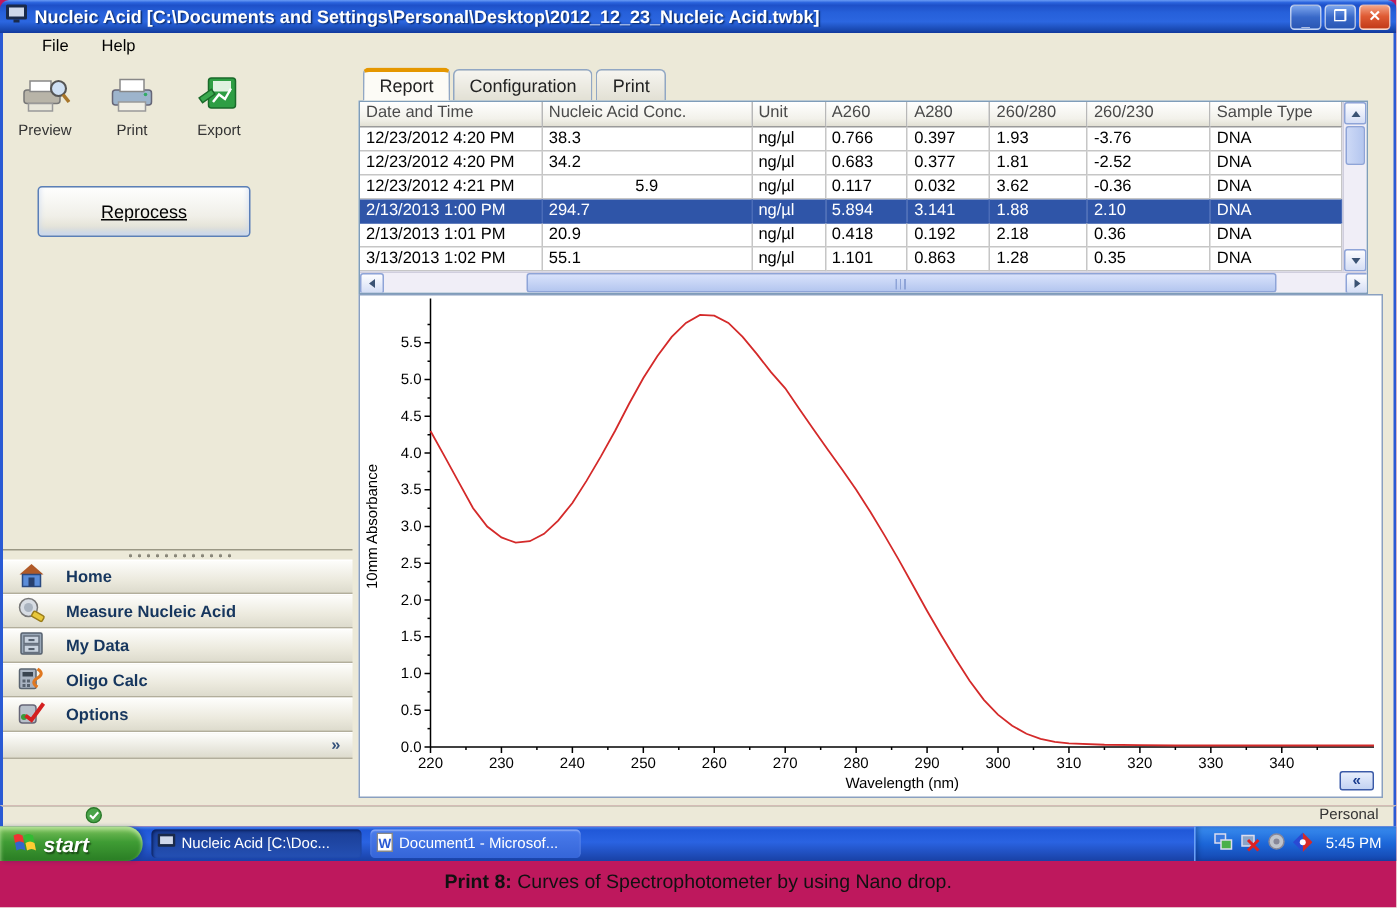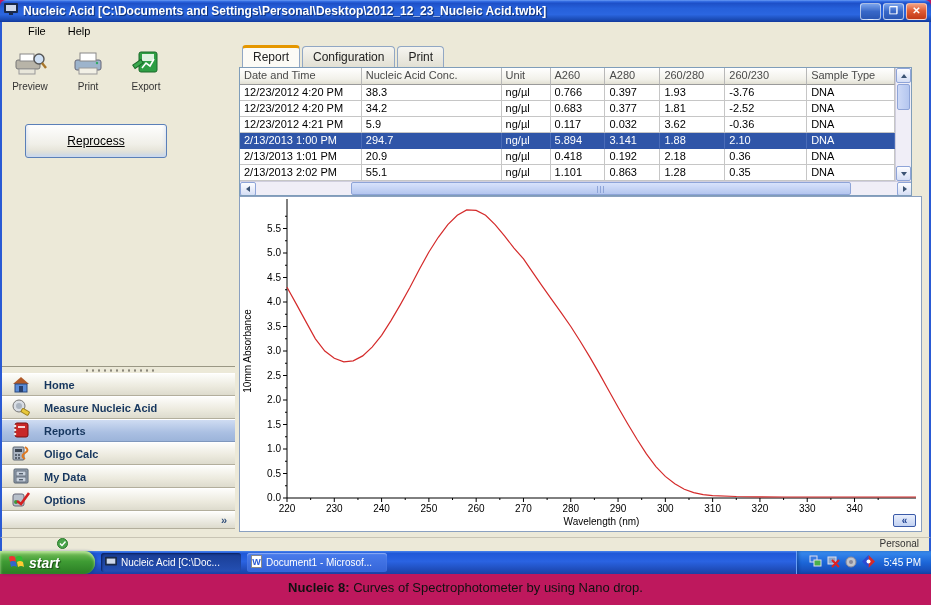--- a/index.html
+++ b/index.html
@@ -209,54 +209,44 @@
           <span>Home</span>
         </div>
         <div class="navitem">
           <span><svg width="22" height="18" viewBox="0 0 22 18">
                 <circle cx="9" cy="8" r="6" fill="#d8dde4" stroke="#777"></circle>
                 <circle cx="9" cy="8" r="3" fill="#aab4c0"></circle>
                 <rect x="12" y="11" width="8" height="4" rx="1" fill="#e8c83a" stroke="#9a7d1a" transform="rotate(30 14 12)"></rect>
               </svg></span>
           <span>Measure Nucleic Acid</span>
         </div>
-        <div class="navitem selected">
+        <div class="navitem">
           <span><svg width="22" height="18" viewBox="0 0 22 18">
-                <rect x="5" y="2" width="13" height="14" rx="2" fill="#c82828" stroke="#7a1010"></rect>
-                <rect x="8" y="5" width="7" height="2" fill="#fff" opacity=".8"></rect>
-                <circle cx="5" cy="5" r="1.3" fill="#e8e8e8"></circle>
-                <circle cx="5" cy="9" r="1.3" fill="#e8e8e8"></circle>
-                <circle cx="5" cy="13" r="1.3" fill="#e8e8e8"></circle>
+                <rect x="4" y="2" width="14" height="14" rx="1" fill="#9aa8b8" stroke="#55606e"></rect>
+                <rect x="6" y="4" width="10" height="5" fill="#c8d2de" stroke="#66707e"></rect>
+                <rect x="6" y="10" width="10" height="5" fill="#c8d2de" stroke="#66707e"></rect>
+                <rect x="9" y="6" width="4" height="1.4" fill="#55606e"></rect>
+                <rect x="9" y="12" width="4" height="1.4" fill="#55606e"></rect>
               </svg></span>
-          <span>Reports</span>
+          <span>My Data</span>
         </div>
         <div class="navitem">
           <span><svg width="22" height="18" viewBox="0 0 22 18">
                 <rect x="3" y="3" width="11" height="13" rx="1" fill="#aab4c2" stroke="#5a6470"></rect>
                 <rect x="5" y="5" width="7" height="3" fill="#3a4450"></rect>
                 <rect x="5" y="10" width="2" height="2" fill="#58626e"></rect>
                 <rect x="8" y="10" width="2" height="2" fill="#58626e"></rect>
                 <rect x="5" y="13" width="2" height="2" fill="#58626e"></rect>
                 <rect x="8" y="13" width="2" height="2" fill="#58626e"></rect>
                 <path d="M15 3 q5 3 0 6 q-5 3 0 6" fill="none" stroke="#e07820" stroke-width="2"></path>
               </svg></span>
           <span>Oligo Calc</span>
         </div>
         <div class="navitem">
           <span><svg width="22" height="18" viewBox="0 0 22 18">
-                <rect x="4" y="2" width="14" height="14" rx="1" fill="#9aa8b8" stroke="#55606e"></rect>
-                <rect x="6" y="4" width="10" height="5" fill="#c8d2de" stroke="#66707e"></rect>
-                <rect x="6" y="10" width="10" height="5" fill="#c8d2de" stroke="#66707e"></rect>
-                <rect x="9" y="6" width="4" height="1.4" fill="#55606e"></rect>
-                <rect x="9" y="12" width="4" height="1.4" fill="#55606e"></rect>
-              </svg></span>
-          <span>My Data</span>
-        </div>
-        <div class="navitem">
-          <span><svg width="22" height="18" viewBox="0 0 22 18">
                 <rect x="3" y="4" width="11" height="12" rx="2" fill="#b8c0ca" stroke="#667"></rect>
                 <circle cx="6" cy="12" r="2" fill="#3a9a3a"></circle>
                 <path d="M7 11 L11 14 L19 3" fill="none" stroke="#d42020" stroke-width="2.6"></path>
               </svg></span>
           <span>Options</span>
         </div>
         <div class="navfooter">
           <span>»</span>
         </div>
       </div>
@@ -294,21 +284,21 @@
               <div class="tcell" style="width: 140px;">34.2</div>
               <div class="tcell" style="width: 49px;">ng/µl</div>
               <div class="tcell" style="width: 55px;">0.683</div>
               <div class="tcell" style="width: 55px;">0.377</div>
               <div class="tcell" style="width: 65px;">1.81</div>
               <div class="tcell" style="width: 82px;">-2.52</div>
               <div class="tcell" style="width: 88px;">DNA</div>
             </div>
             <div class="trow ">
               <div class="tcell" style="width: 122px;">12/23/2012 4:21 PM</div>
-              <div class="tcell" style="width: 140px;">5.9</div>
+              <div class="tcell" style="width: 140px; text-align: center;">5.9</div>
               <div class="tcell" style="width: 49px;">ng/µl</div>
               <div class="tcell" style="width: 55px;">0.117</div>
               <div class="tcell" style="width: 55px;">0.032</div>
               <div class="tcell" style="width: 65px;">3.62</div>
               <div class="tcell" style="width: 82px;">-0.36</div>
               <div class="tcell" style="width: 88px;">DNA</div>
             </div>
             <div class="trow selected">
               <div class="tcell" style="width: 122px;">2/13/2013 1:00 PM</div>
               <div class="tcell" style="width: 140px;">294.7</div>
@@ -323,21 +313,21 @@
               <div class="tcell" style="width: 122px;">2/13/2013 1:01 PM</div>
               <div class="tcell" style="width: 140px;">20.9</div>
               <div class="tcell" style="width: 49px;">ng/µl</div>
               <div class="tcell" style="width: 55px;">0.418</div>
               <div class="tcell" style="width: 55px;">0.192</div>
               <div class="tcell" style="width: 65px;">2.18</div>
               <div class="tcell" style="width: 82px;">0.36</div>
               <div class="tcell" style="width: 88px;">DNA</div>
             </div>
             <div class="trow ">
-              <div class="tcell" style="width: 122px;">2/13/2013 2:02 PM</div>
+              <div class="tcell" style="width: 122px;">3/13/2013 1:02 PM</div>
               <div class="tcell" style="width: 140px;">55.1</div>
               <div class="tcell" style="width: 49px;">ng/µl</div>
               <div class="tcell" style="width: 55px;">1.101</div>
               <div class="tcell" style="width: 55px;">0.863</div>
               <div class="tcell" style="width: 65px;">1.28</div>
               <div class="tcell" style="width: 82px;">0.35</div>
               <div class="tcell" style="width: 88px;">DNA</div>
             </div>
           </div>
         <div class="vscroll">
@@ -508,16 +498,16 @@
       <span><svg width="13" height="13" viewBox="0 0 13 13">
             <path d="M6.5 0 L13 6.5 L6.5 13 Z" fill="#d42a2a"></path>
             <path d="M6.5 0 L0 6.5 L6.5 13 Z" fill="#2a4ad4"></path>
             <circle cx="6.5" cy="6.5" r="2" fill="#fff"></circle>
           </svg></span>
       <span class="time">5:45 PM</span>
     </div>
   </div>
 
   <div class="caption">
-    <span class="pre">Nucleic 8:</span><span> Curves of Spectrophotometer by using Nano drop.</span>
+    <span class="pre">Print 8:</span><span> Curves of Spectrophotometer by using Nano drop.</span>
   </div>
 
 </div>
 
 </body></html>

